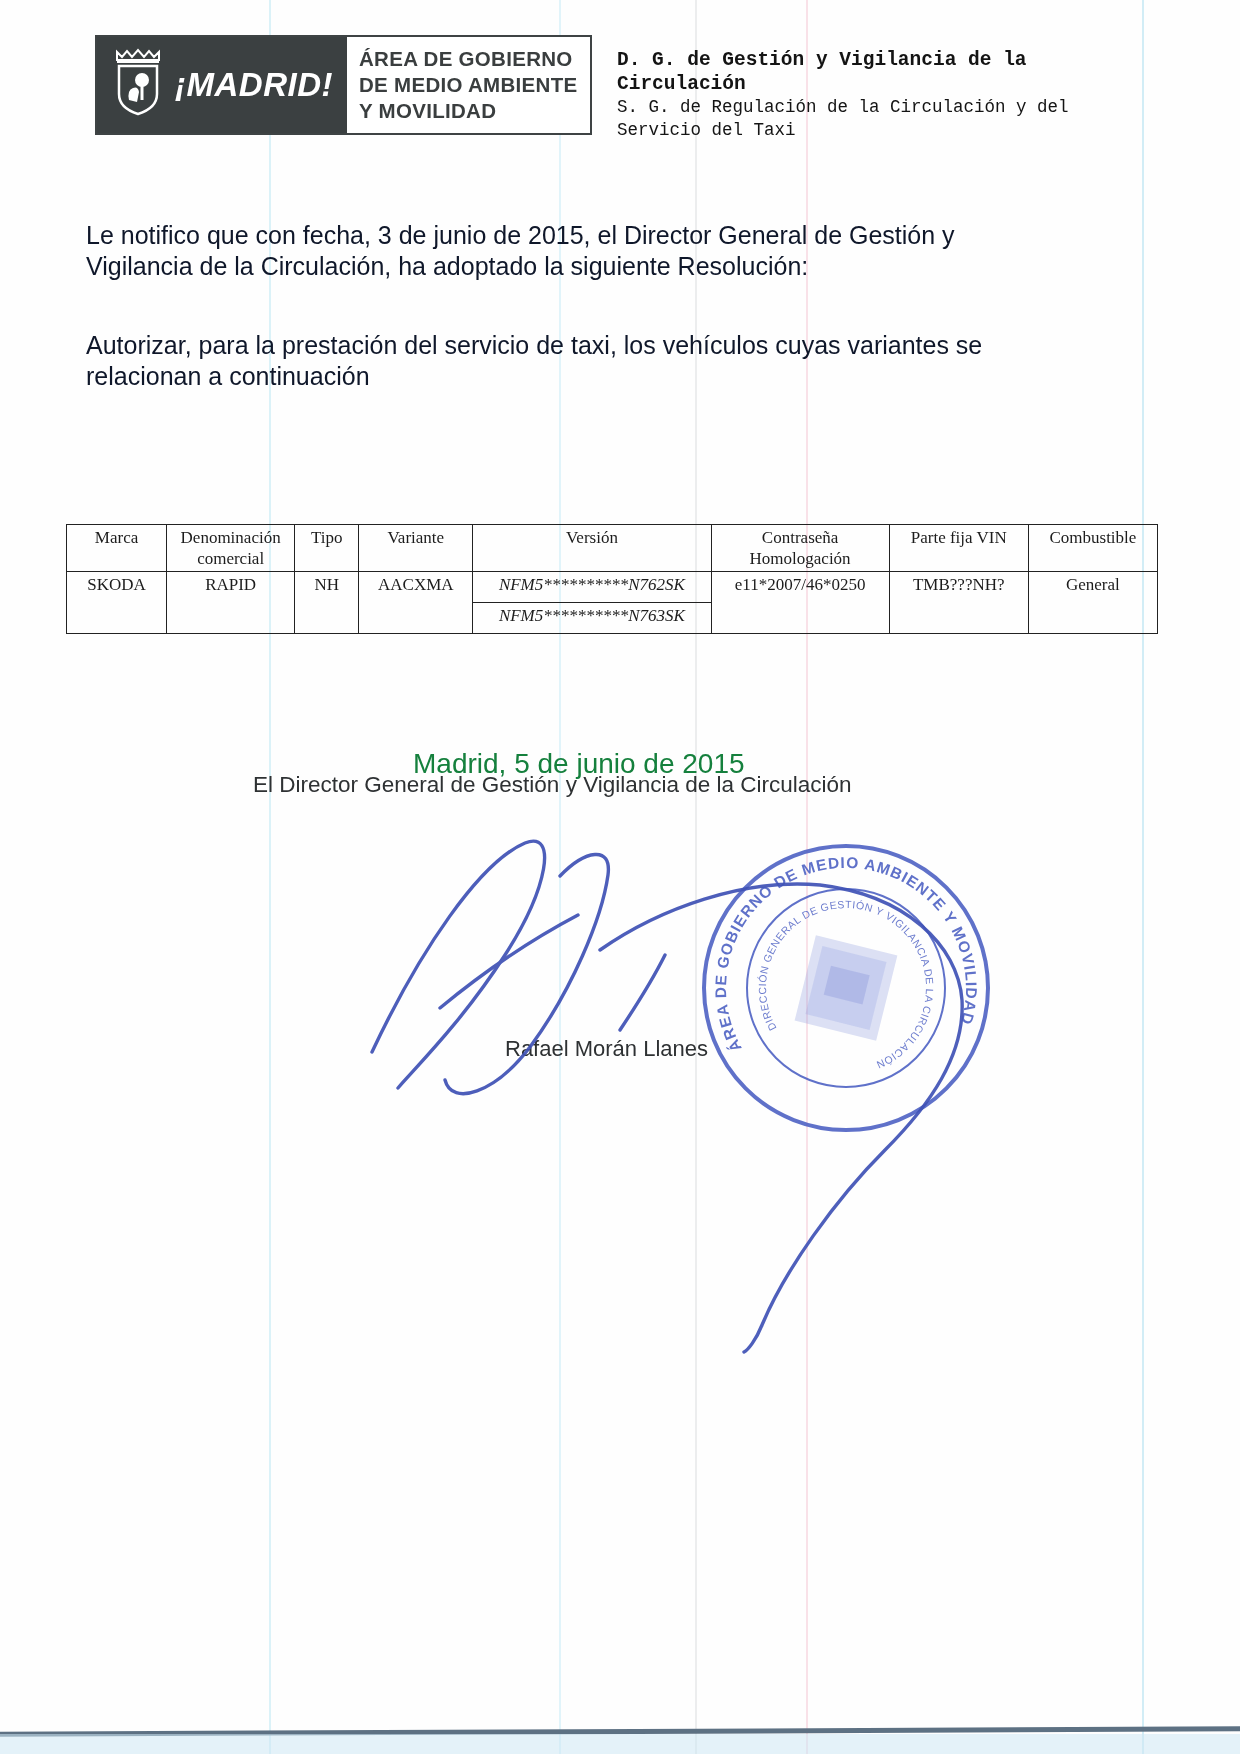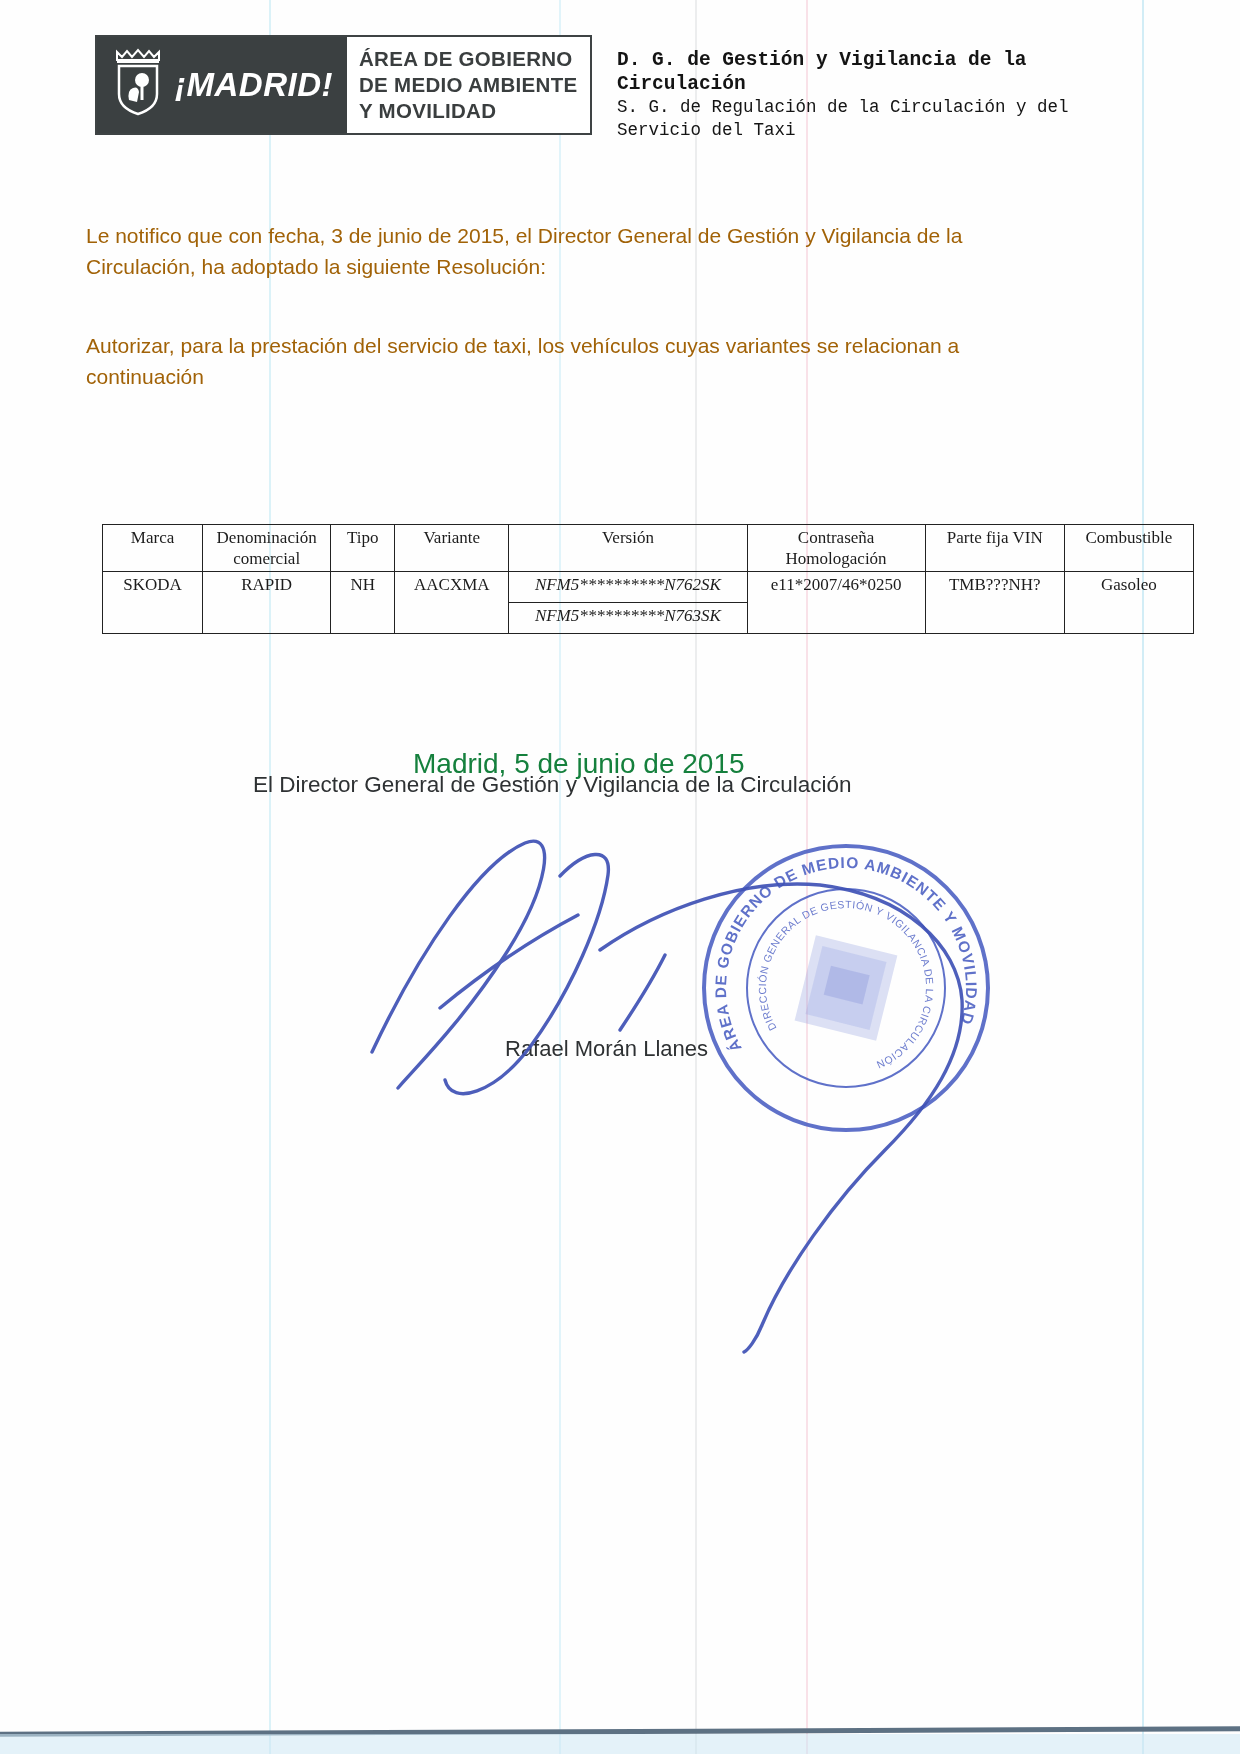--- a/index.html
+++ b/index.html
@@ -36,29 +36,29 @@
   .area-line{font-weight:700;font-size:20.5px;line-height:26px;color:#3a3e3f;
     letter-spacing:.3px;white-space:nowrap;}
 
   
   .letterhead-right{position:absolute;left:617px;top:48px;width:520px;
     font-family:Liberation Mono, monospace;color:#141414;}
   .lh-line1{font-weight:bold;font-size:19.5px;line-height:24px;}
   .lh-line2{font-size:17.5px;line-height:23px;}
 
   
-  .para{position:absolute;left:86px;width:950px;font-size:21px;
-    line-height:31px;color:#a16207;}
+  .para{position:absolute;left:86px;width:950px;font-size:25px;
+    line-height:31px;color:#0f172a;}
   .para-1{top:220px;}
   .para-2{top:330px;}
 
   
   .veh-table{position:absolute;left:66px;top:524px;width:1092px;
     border-collapse:collapse;font-family:"Liberation Serif", serif;
-    font-size:17px;color:#1c1c1c;table-layout:fixed;margin-left:36px;}
+    font-size:17px;color:#1c1c1c;table-layout:fixed;}
   .veh-table th,.veh-table td{border:1.6px solid #222;text-align:center;
     vertical-align:top;padding:2px 3px;font-weight:normal;line-height:21px;
     overflow:hidden;}
   .col-marca{width:100px;}
   .col-denom{width:128px;}
   .col-tipo{width:64px;}
   .col-variante{width:114px;}
   .col-version{width:238px;}
   .col-contra{width:178px;}
   .col-vin{width:139px;}
@@ -144,21 +144,21 @@
       <th>Combustible</th>
     </tr>
     <tr>
       <td rowspan="2">SKODA</td>
       <td rowspan="2">RAPID</td>
       <td rowspan="2">NH</td>
       <td rowspan="2">AACXMA</td>
       <td class="sub-version">NFM5**********N762SK</td>
       <td rowspan="2">e11*2007/46*0250</td>
       <td rowspan="2">TMB???NH?</td>
-      <td rowspan="2">Gasoleo</td>
+      <td rowspan="2">General</td>
     </tr>
     <tr>
       <td class="sub-version">NFM5**********N763SK</td>
     </tr>
   </tbody>
     </table>
 
   <div class="date-line">Madrid,  5 de junio de 2015</div>
   <div class="director-line">El Director General de Gestión y Vigilancia de la Circulación</div>
   <div class="signer-name">Rafael Morán Llanes</div>

